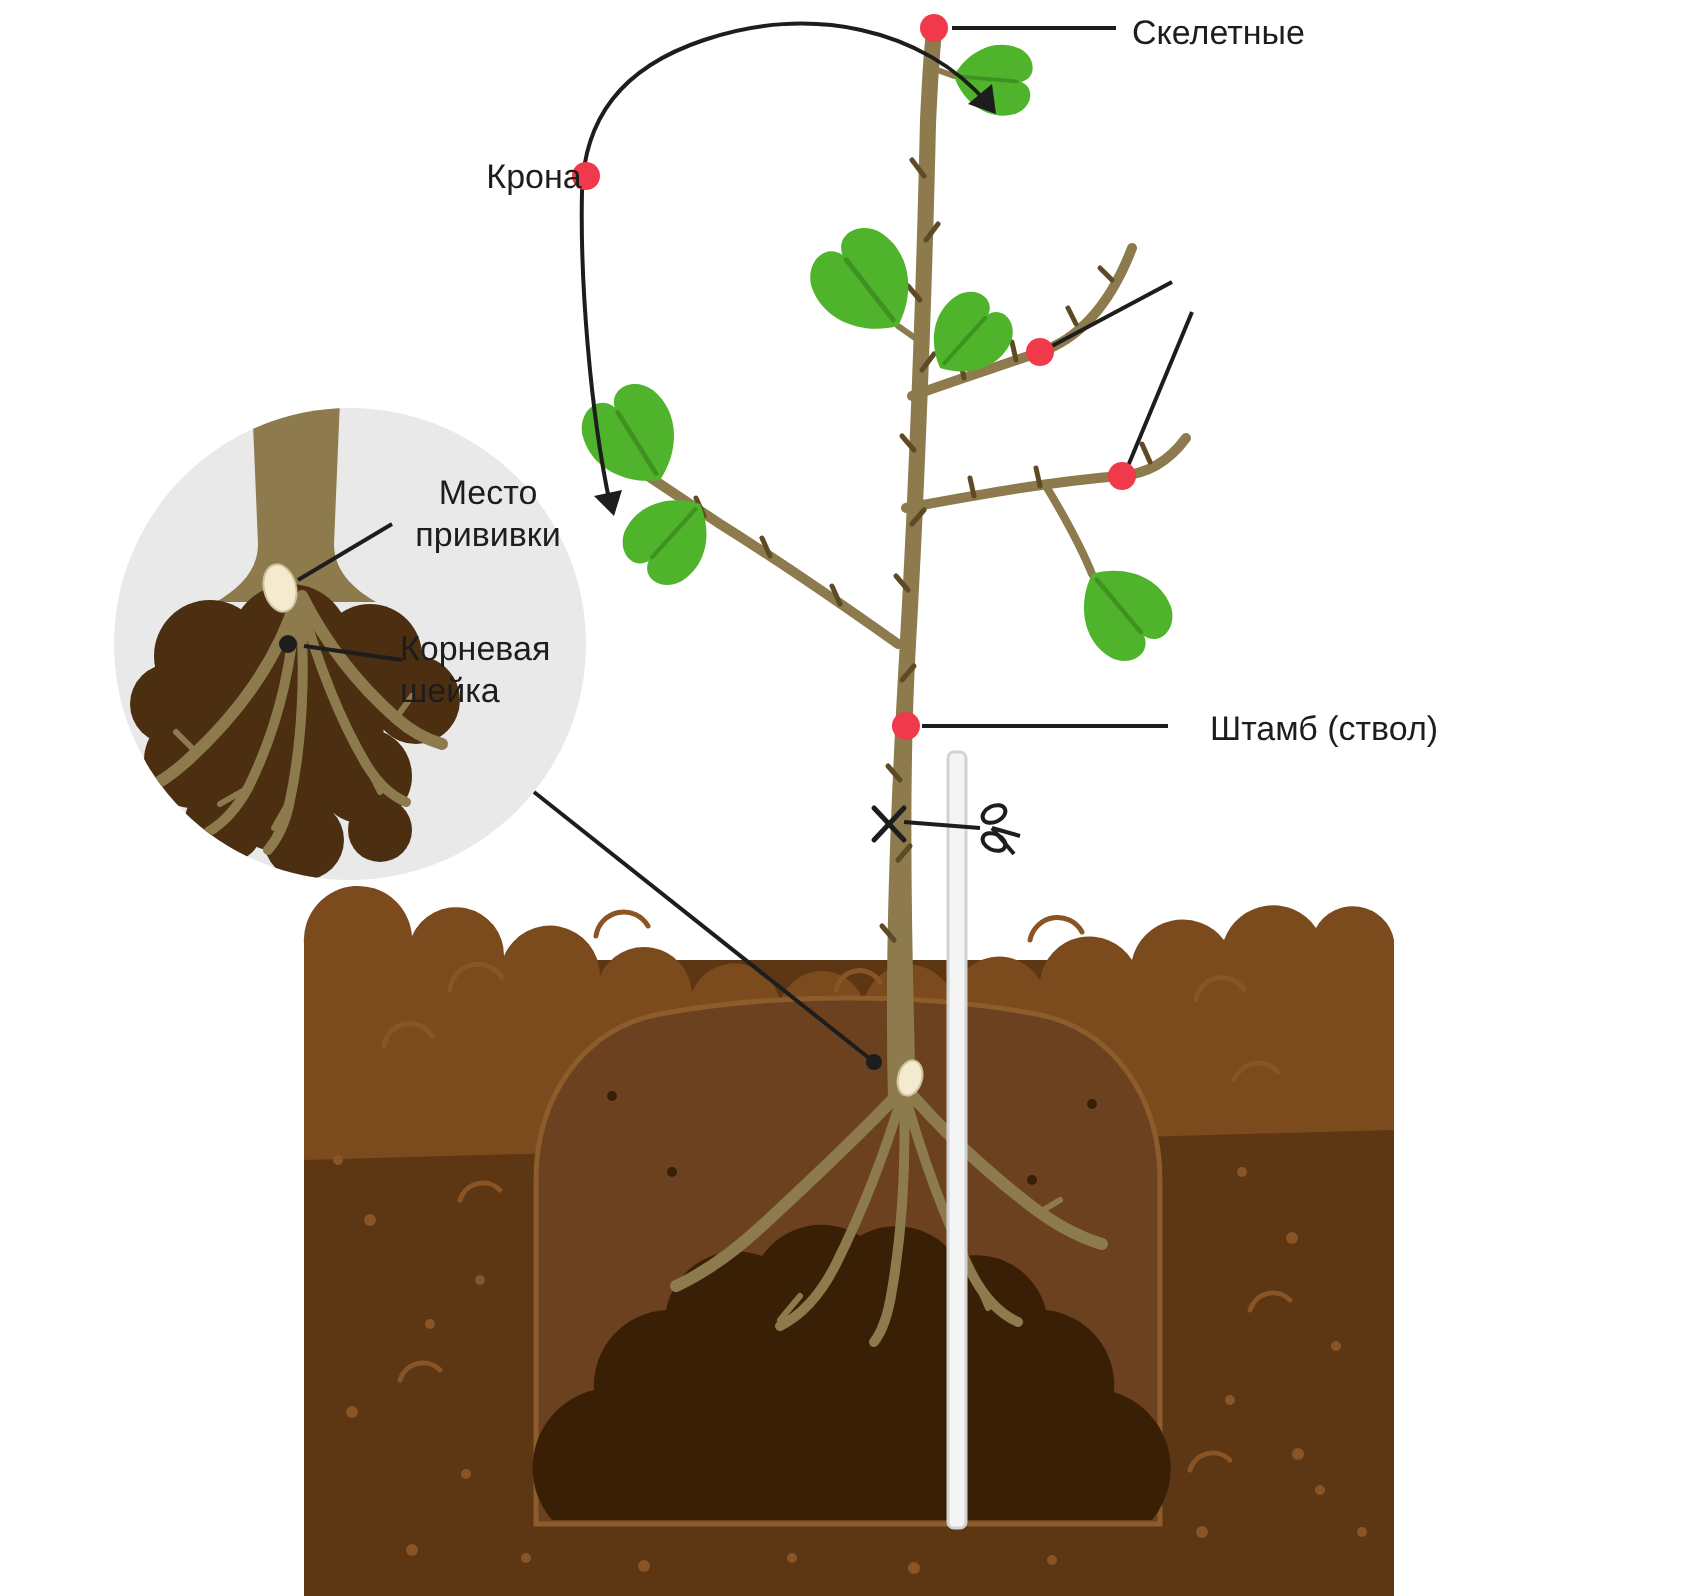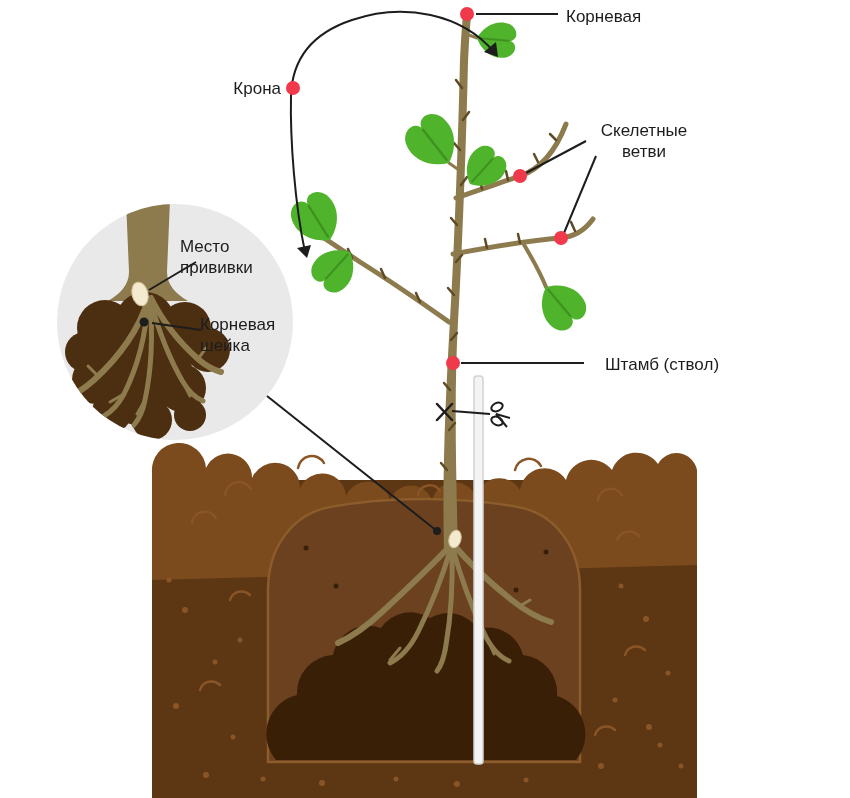--- a/index.html
+++ b/index.html
@@ -243,20 +243,19 @@
 
   <g>
     <circle class="marker" cx="467" cy="14" r="7"></circle>
     <circle class="marker" cx="293" cy="88" r="7"></circle>
     <circle class="marker" cx="520" cy="176" r="7"></circle>
     <circle class="marker" cx="561" cy="238" r="7"></circle>
     <circle class="marker" cx="453" cy="363" r="7"></circle>
   </g>
 </svg>
 
-<div class="lbl" style="left:566px;top:6px;width:110px">Корневая</div>
-<div class="lbl" style="left:223px;top:78px;width:58px;text-align:right">Крона</div>
-<div class="lbl" style="left:586px;top:120px;width:116px;text-align:center">Скелетные ветви</div>
+<div class="lbl" style="left:566px;top:6px;width:110px">Скелетные</div>
+<div class="lbl" style="left:238px;top:78px;width:58px;text-align:center">Крона</div>
 <div class="lbl" style="left:605px;top:354px;width:140px">Штамб (ствол)</div>
-<div class="lbl" style="left:180px;top:236px;width:96px;">Место прививки</div>
+<div class="lbl" style="left:196px;top:236px;width:96px;text-align:center">Место прививки</div>
 <div class="lbl" style="left:200px;top:314px;width:96px;text-align:left">Корневая шейка</div>
 
 </div>
 
 </body></html>

